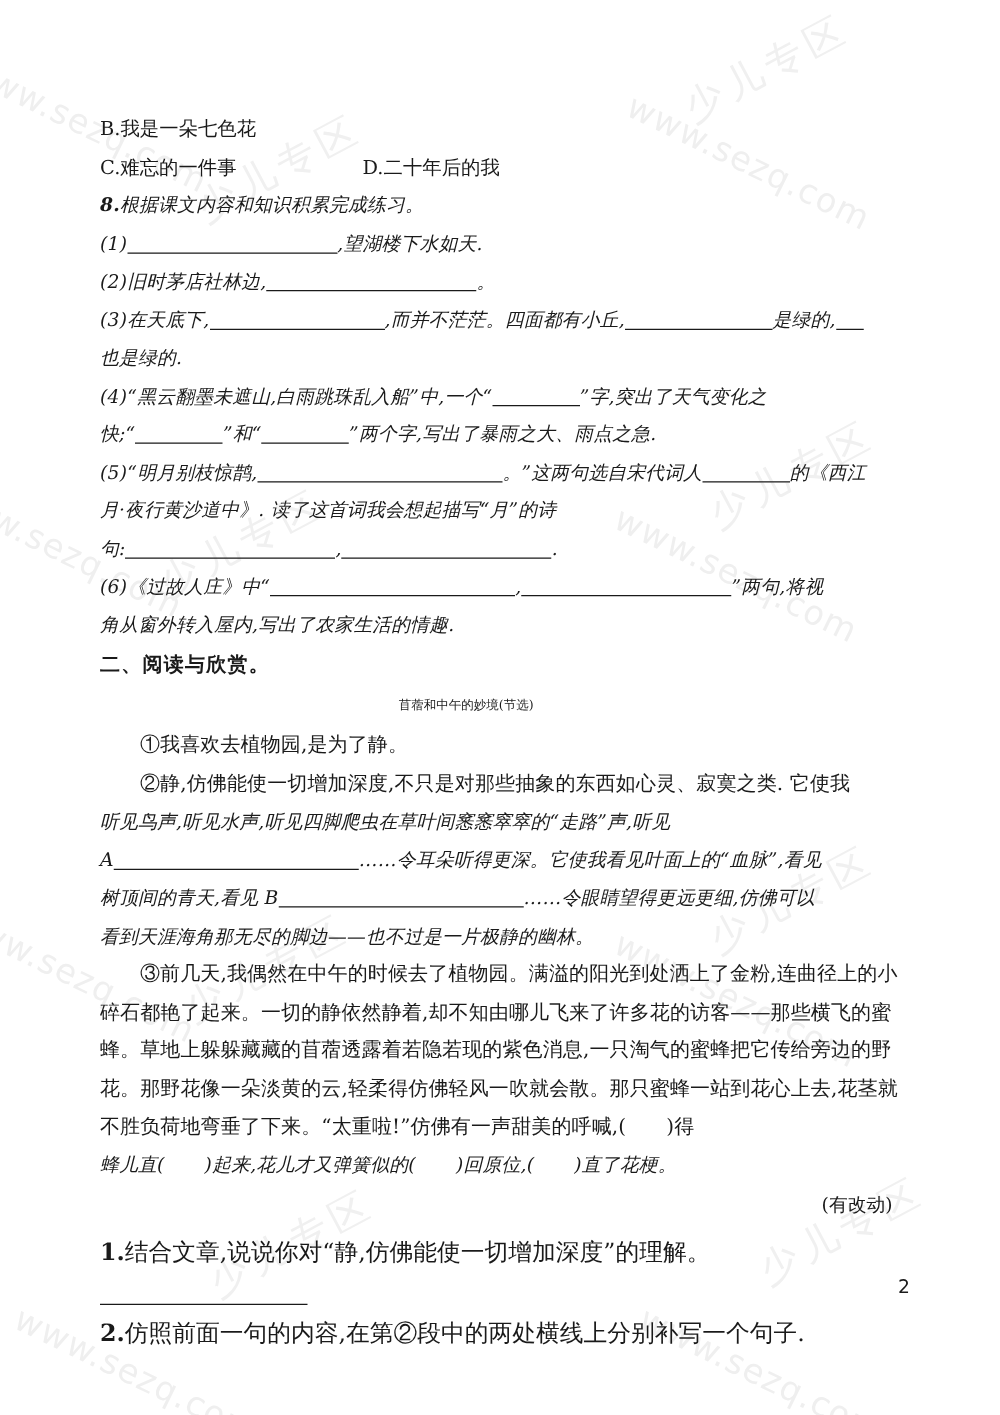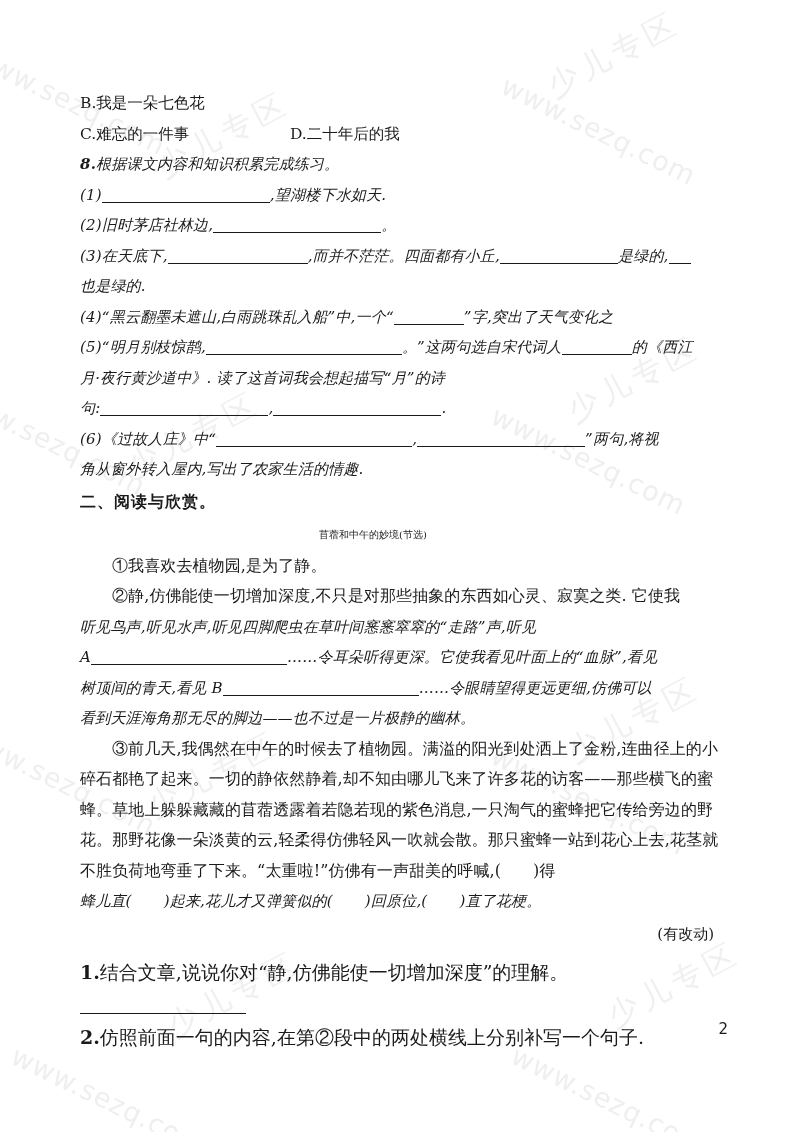--- a/index.html
+++ b/index.html
@@ -200,20 +200,23 @@
     <div class="line">
       <span>(3)</span><span>在天底下,</span><span class="blank b-lg"></span><span>,而并不茫茫。四面都有小丘,</span><span class="blank b-md"></span><span>是绿的,</span><span class="blank b-tiny"></span>
     </div>
     <div class="line">
       <span>也是绿的.</span>
     </div>
 
     <div class="line">
       <span>(4)</span><span>“黑云翻墨未遮山,白雨跳珠乱入船”中,一个“</span><span class="blank b-sm"></span><span>”字,突出了天气变化之</span>
     </div>
+    <div class="line">
+      <span>快;“</span><span class="blank b-sm"></span><span>”和“</span><span class="blank b-sm"></span><span>”两个字,写出了暴雨之大、雨点之急.</span>
+    </div>
 
     <div class="line">
       <span>(5)</span><span>“明月别枝惊鹊,</span><span class="blank b-xxl"></span><span>。”这两句选自宋代词人</span><span class="blank b-sm"></span><span>的《西江</span>
     </div>
     <div class="line">
       <span>月·夜行黄沙道中》. 读了这首词我会想起描写“月”的诗</span>
     </div>
     <div class="line">
       <span>句:</span><span class="blank b-xl"></span><span>,</span><span class="blank b-xl"></span><span>.</span>
     </div>

